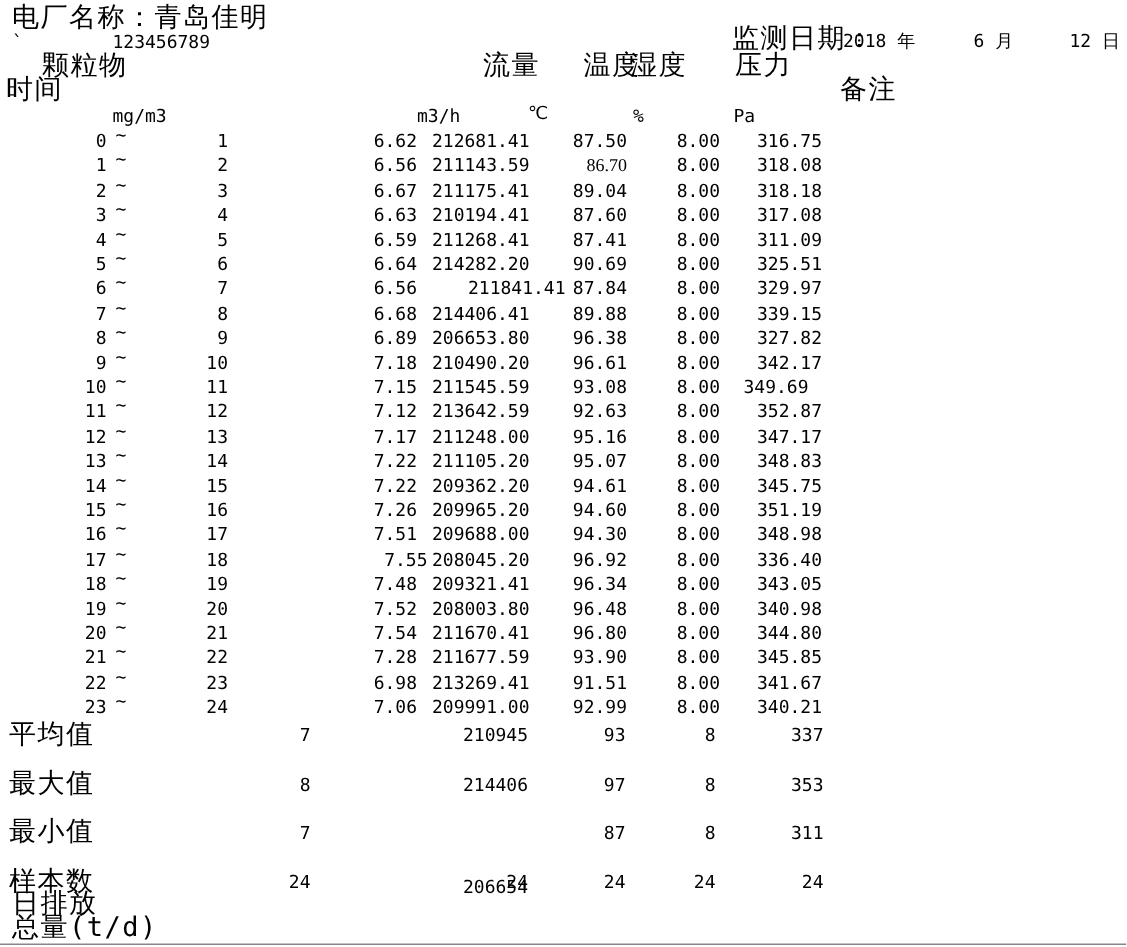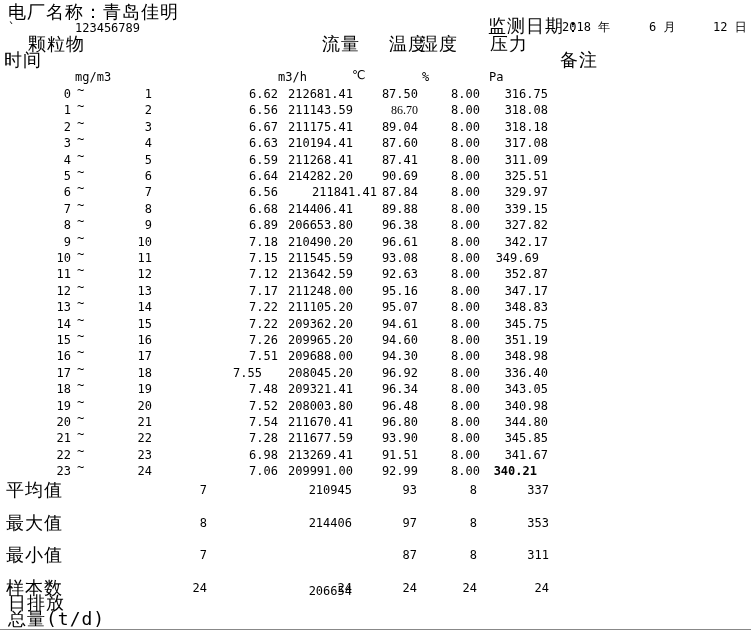--- a/index.html
+++ b/index.html
@@ -208,21 +208,21 @@
       <span class="cell" style="right: 473px;">7.51</span>
       <span class="cell" style="right: 398px;">209688.00</span>
       <span class="cell" style="right: 333px;">94.30</span>
       <span class="cell" style="right: 271px;">8.00</span>
       <span class="cell" style="right: 203px;">348.98</span>
     </div>
     <div class="row" style="top: 365.8px;">
       <span class="cell" style="right: 680px;">17</span>
       <span class="tilde" style="left: 77px;">~</span>
       <span class="cell" style="right: 599px;">18</span>
-      <span class="cell" style="right: 489px; text-align: right;">7.55</span>
+      <span class="cell" style="right: 466px; text-align: right;">7.55</span>
       <span class="cell" style="right: 398px; margin-left: 39px;">208045.20</span>
       <span class="cell" style="right: 333px;">96.92</span>
       <span class="cell" style="right: 271px;">8.00</span>
       <span class="cell" style="right: 203px;">336.40</span>
     </div>
     <div class="row" style="top: 382.2px;">
       <span class="cell" style="right: 680px;">18</span>
       <span class="tilde" style="left: 77px;">~</span>
       <span class="cell" style="right: 599px;">19</span>
       <span class="cell" style="right: 473px;">7.48</span>
@@ -272,21 +272,21 @@
       <span class="cell" style="right: 203px;">341.67</span>
     </div>
     <div class="row" style="top: 464.2px;">
       <span class="cell" style="right: 680px;">23</span>
       <span class="tilde" style="left: 77px;">~</span>
       <span class="cell" style="right: 599px;">24</span>
       <span class="cell" style="right: 473px;">7.06</span>
       <span class="cell" style="right: 398px;">209991.00</span>
       <span class="cell" style="right: 333px;">92.99</span>
       <span class="cell" style="right: 271px;">8.00</span>
-      <span class="cell" style="right: 214px; font-weight: bold;">340.21</span>
+      <span class="cell" style="right: 203px;">340.21</span>
     </div>
   </div>
 
 <div id="summary-rows">
     <div class="row" style="top: 483px;">
       <span class="cell cjk" style="left: 6px;">平均值</span>
       <span class="cell" style="right: 544px;">7</span>
       <span class="cell" style="right: 399px;">210945</span>
       <span class="cell" style="right: 334px; margin-left: 16px;">93</span>
       <span class="cell" style="right: 274px;">8</span>

